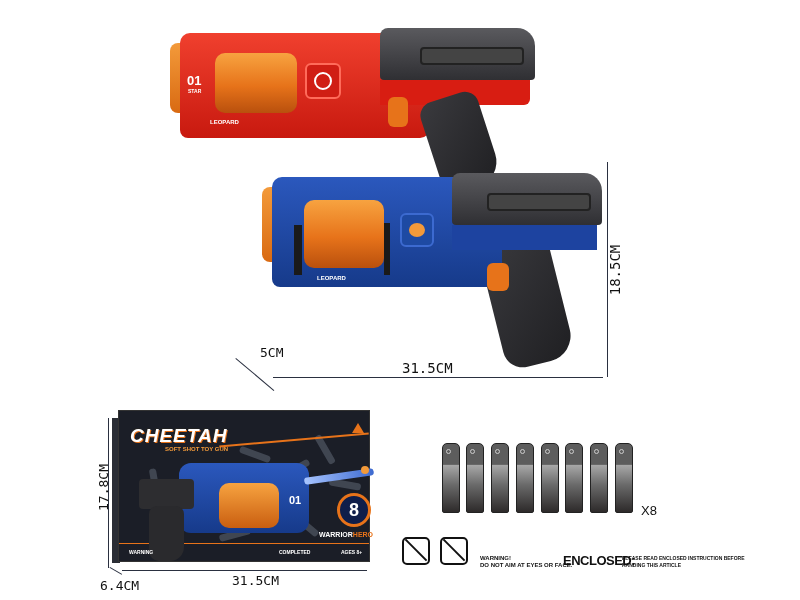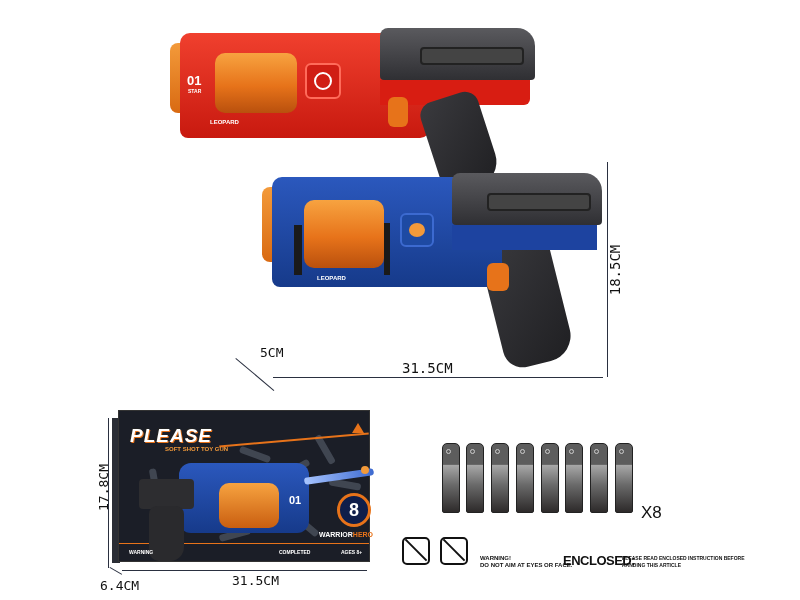--- a/index.html
+++ b/index.html
@@ -101,41 +101,41 @@
   </div>
   <div class="abs" style="left:200px;top:120px;font-size:7px;font-weight:900;">
     <span style="color:#fff;">WARRIOR</span><span style="color:#e7731a;">HERO</span>
   </div>
   <div class="smalltxt" style="left:10px;top:138px;font-size:5px;">WARNING</div>
   <div class="smalltxt" style="left:160px;top:138px;font-size:5px;">COMPLETED</div>
   <div class="smalltxt" style="left:222px;top:138px;font-size:5px;">AGES 8+</div>
 
   <div class="abs" style="left:233px;top:12px;width:0;height:0;border-left:6px solid transparent;border-right:6px solid transparent;border-bottom:10px solid #e7731a;"></div>
 </div>
-<div class="logo">PLEASE</div>
+<div class="logo">CHEETAH</div>
 <div class="logo-sub">SOFT SHOT TOY GUN</div>
 
 <div class="line" style="left:108px;top:418px;width:1px;height:150px;"></div>
 <div class="dim abs" style="left:80px;top:480px;transform:rotate(-90deg);">17.8CM</div>
 <div class="line" style="left:110px;top:567px;width:14px;height:1px;transform:rotate(30deg);transform-origin:0 0;"></div>
 <div class="dim abs" style="left:100px;top:578px;">6.4CM</div>
 <div class="line" style="left:122px;top:570px;width:245px;height:1px;"></div>
 <div class="dim abs" style="left:232px;top:573px;">31.5CM</div>
 
 <div>
   <div class="dart" style="left:442px;top:443px;"></div>
   <div class="dart" style="left:466px;top:443px;"></div>
   <div class="dart" style="left:491px;top:443px;"></div>
   <div class="dart" style="left:516px;top:443px;"></div>
   <div class="dart" style="left:541px;top:443px;"></div>
   <div class="dart" style="left:565px;top:443px;"></div>
   <div class="dart" style="left:590px;top:443px;"></div>
   <div class="dart" style="left:615px;top:443px;"></div>
 </div>
-<div class="abs" style="left:641px;top:503px;font-size:17px;">X8</div>
+<div class="abs" style="left:641px;top:503px;font-size:13px;">X8</div>
 
 <div class="warnicon" style="left:402px;top:537px;"></div>
 <div class="warnicon" style="left:440px;top:537px;"></div>
 <div class="abs" style="left:480px;top:555px;font-size:6px;font-weight:bold;">WARNING!</div>
 <div class="abs" style="left:480px;top:562px;font-size:6px;font-weight:bold;">DO NOT AIM AT EYES OR FACE.</div>
 <div class="abs" style="left:563px;top:553px;font-size:13px;font-weight:900;letter-spacing:-0.5px;">ENCLOSED:</div>
 <div class="abs" style="left:622px;top:555px;font-size:5px;font-weight:bold;">PLEASE READ ENCLOSED INSTRUCTION BEFORE</div>
 <div class="abs" style="left:622px;top:562px;font-size:5px;font-weight:bold;">HANDING THIS ARTICLE</div>
 
 </body></html>

